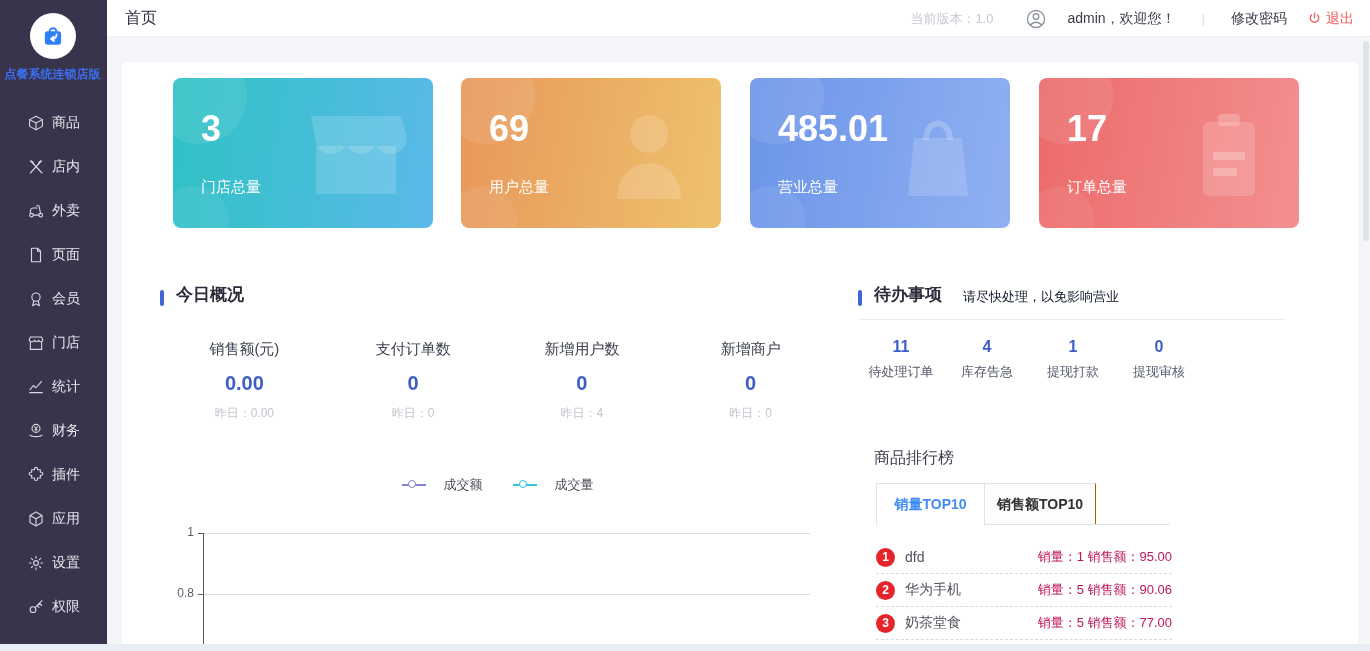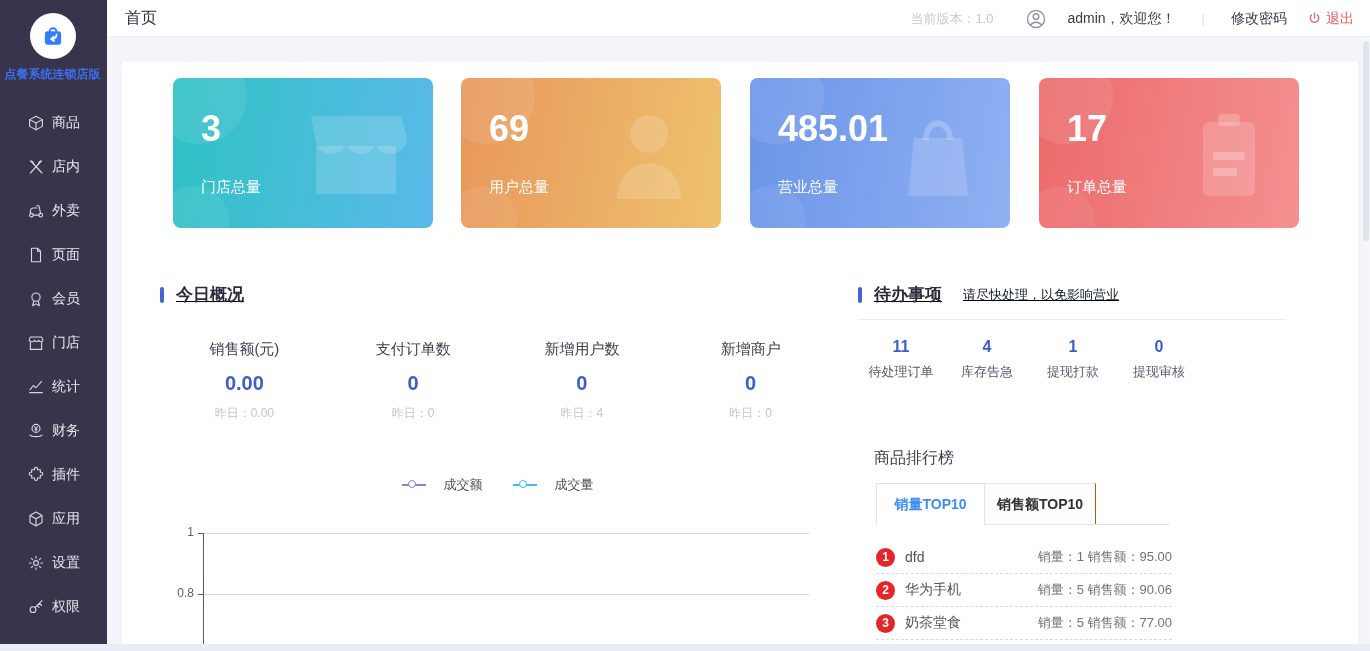--- a/index.html
+++ b/index.html
@@ -38,21 +38,21 @@
   .stat-card .deco2 { position:absolute; width:70px; height:70px; border-radius:50%; background:rgba(255,255,255,.07); bottom:-28px; left:-14px; }
   .stat-card .wmark { position:absolute; right:22px; top:26px; }
   .stat-value { position:absolute; left:28px; top:30px; font-size:36px; font-weight:bold; }
   .stat-label { position:absolute; left:28px; top:100px; font-size:15px; }
   .card-teal   { left:173px;  background:linear-gradient(100deg,#2ec2c3 0%,#5bb9ea 100%); }
   .card-orange { left:461px;  background:linear-gradient(100deg,#e8975b 0%,#eec26d 100%); }
   .card-blue   { left:750px;  background:linear-gradient(100deg,#6c95e8 0%,#8fb0f2 100%); }
   .card-red    { left:1039px; background:linear-gradient(100deg,#ec6a6a 0%,#f49090 100%); }
 
   
-  .sec-title { position:absolute; display:flex; align-items:center;text-decoration:underline; }
+  .sec-title { position:absolute; display:flex; align-items:flex-end; }
   .sec-bar { width:4px; height:16px; background:#3f66d4; border-radius:2px; margin-right:12px; }
   .sec-text { font-size:17px; font-weight:bold; color:#2b2b3b; }
   .sec-sub { font-size:13px; color:#0f172a; margin-left:21px; }
 
   
   .today-row { position:absolute; left:160px; top:340px; width:675px; display:flex; }
   .metric { flex:1; text-align:center; }
   .metric .m-label { font-size:15px; color:#3e4250; }
   .metric .m-value { font-size:20px; font-weight:bold; color:#3d5ec6; margin-top:13px; }
   .metric .m-yest  { font-size:12px; color:#c2c5cd; margin-top:10px; }
@@ -83,21 +83,21 @@
   .tab { height:41px; line-height:40px; text-align:center; font-size:14px; font-weight:bold; cursor:pointer; }
   .tab-active { width:109px; height:42px; background:#fff; color:#3f8df5;
                 border:1px solid #e0e4ea; border-bottom:none; position:relative; z-index:2; }
   .tab-inactive { width:111px; background:#fdfdfe; color:#303133;
                   border-top:1px solid #e0e4ea; border-right:1px solid #a16207; }
   .rank-list { position:absolute; left:876px; top:541px; width:296px; }
   .rank-row { height:33px; display:flex; align-items:center; border-bottom:1px dashed #d6d9e0; }
   .rank-badge { width:19px; height:19px; border-radius:50%; background:#e6252b; color:#fff; font-size:12px; font-weight:bold;
                 display:inline-flex; align-items:center; justify-content:center; flex:0 0 19px; }
   .rank-name { font-size:14px; color:#52525e; margin-left:10px; }
-  .rank-stats { margin-left:auto; font-size:13px; color:#737373; }
+  .rank-stats { margin-left:auto; font-size:13px; color:#be185d; }
 
   
   .vscroll { position:absolute; right:0; top:37px; width:8px; height:607px; background:#f5f6f8; z-index:6; }
   .vscroll .thumb { position:absolute; top:4px; left:1px; width:6px; height:200px; background:#dfe3ea; border-radius:3px; }
   .hscroll { position:absolute; left:0; bottom:0; width:1370px; height:7px; background:#e9eef6; z-index:7; }
   svg { display:block; }
 </style>
 </head>
 <body>
 

